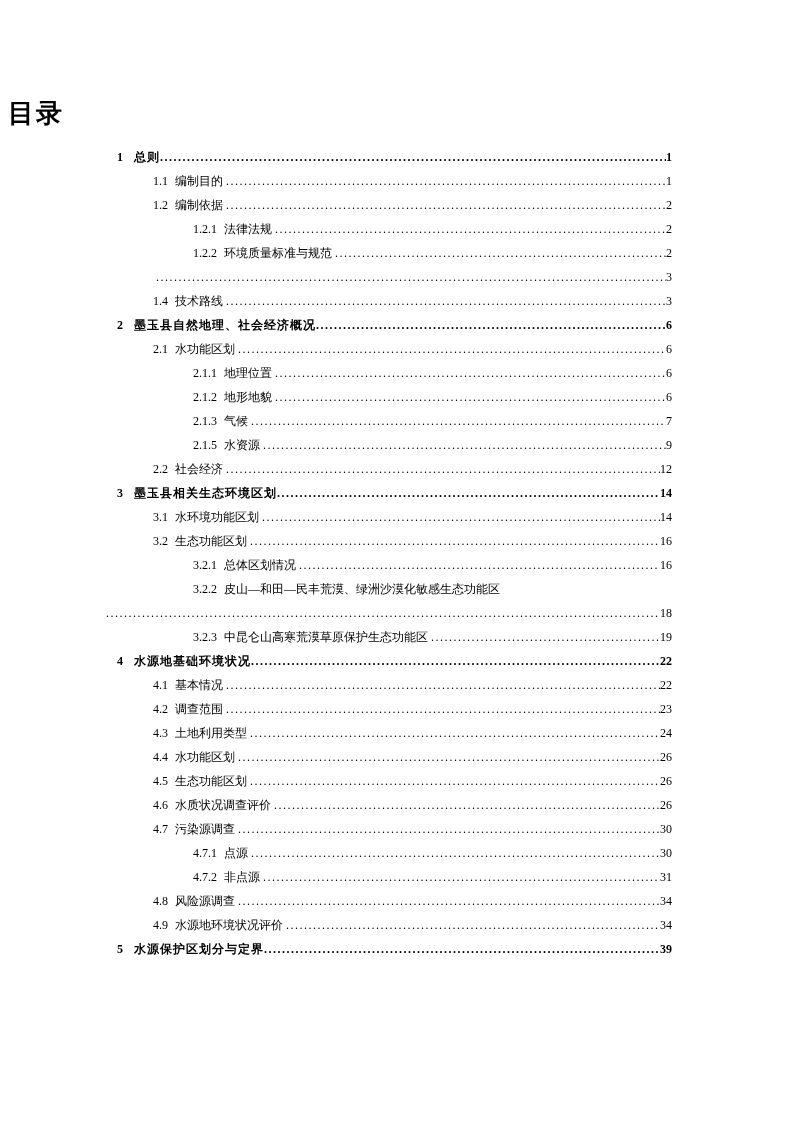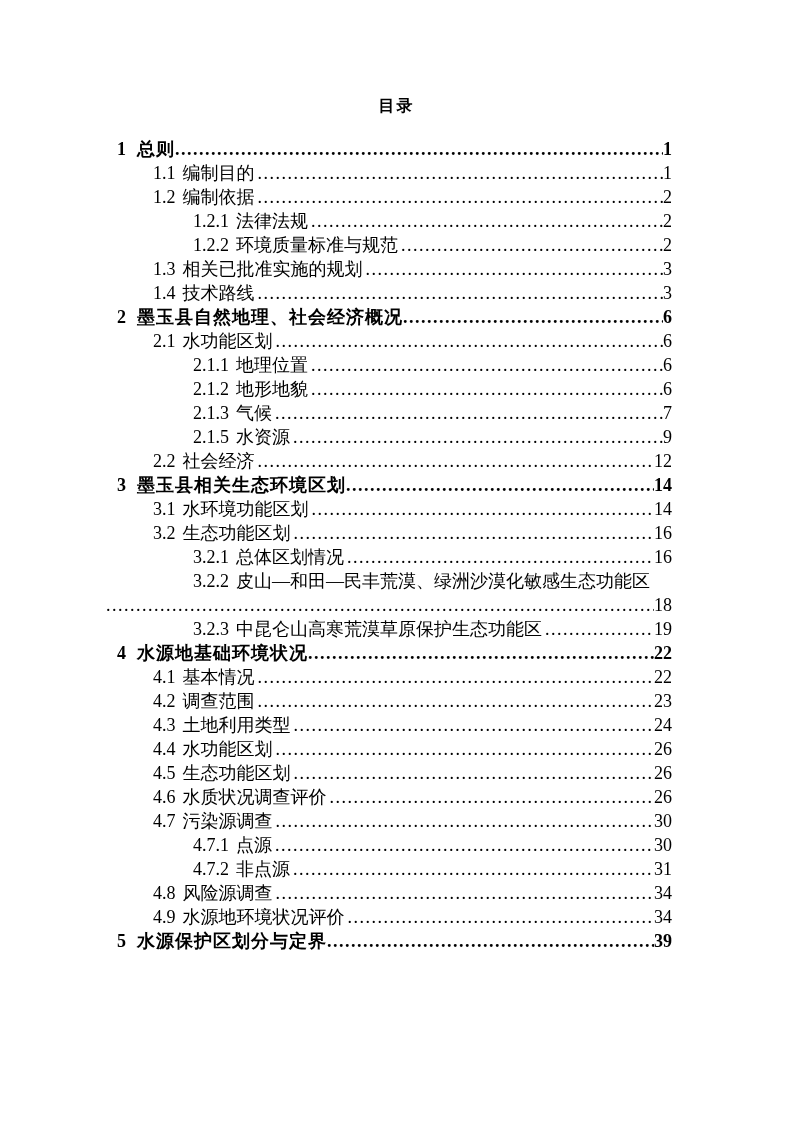--- a/index.html
+++ b/index.html
@@ -14,31 +14,31 @@
     font-family: "Liberation Serif", "DejavU Serif", serif;
     overflow: hidden;
   }
   .doc-page {
     position: relative;
     width: 793px;
     height: 1122px;
     background: #ffffff;
   }
   .doc-title {
-    margin: 0;
+    margin: 8px;
     padding-top: 92px;
-    font-size: 16px;
+    font-size: 26px;
     font-weight: bold;
-    text-align: center;
+    text-align: left;
     letter-spacing: 2px;
     line-height: 28px;
   }
   .toc {
     margin: 17px 121px 0 103px; 
-    font-size: 18px;
+    font-size: 12px;
   }
   .toc-entry {
     display: flex;
     align-items: baseline;
     line-height: 24px;
     white-space: nowrap;
   }
   .toc-entry.lvl1 { padding-left: 14px; font-weight: bold; }
   .toc-entry.lvl2 { padding-left: 50px; }
   .toc-entry.lvl3 { padding-left: 90px; }
@@ -86,21 +86,20 @@
         <span class="toc-label"><span class="toc-num">1.2.1</span><span class="toc-title">法律法规</span></span>
         <span class="toc-dots"></span>
         <span class="toc-page">2</span>
       </div>
       <div class="toc-entry lvl3">
         <span class="toc-label"><span class="toc-num">1.2.2</span><span class="toc-title">环境质量标准与规范</span></span>
         <span class="toc-dots"></span>
         <span class="toc-page">2</span>
       </div>
       <div class="toc-entry lvl2">
-        <span class="toc-label"><span class="toc-num">1.3</span><span class="toc-title">相关已批准实施的规划</span></span>
         <span class="toc-dots"></span>
         <span class="toc-page">3</span>
       </div>
       <div class="toc-entry lvl2">
         <span class="toc-label"><span class="toc-num">1.4</span><span class="toc-title">技术路线</span></span>
         <span class="toc-dots"></span>
         <span class="toc-page">3</span>
       </div>
       <div class="toc-entry lvl1">
         <span class="toc-label"><span class="toc-num">2</span><span class="toc-title">墨玉县自然地理、社会经济概况</span></span>

